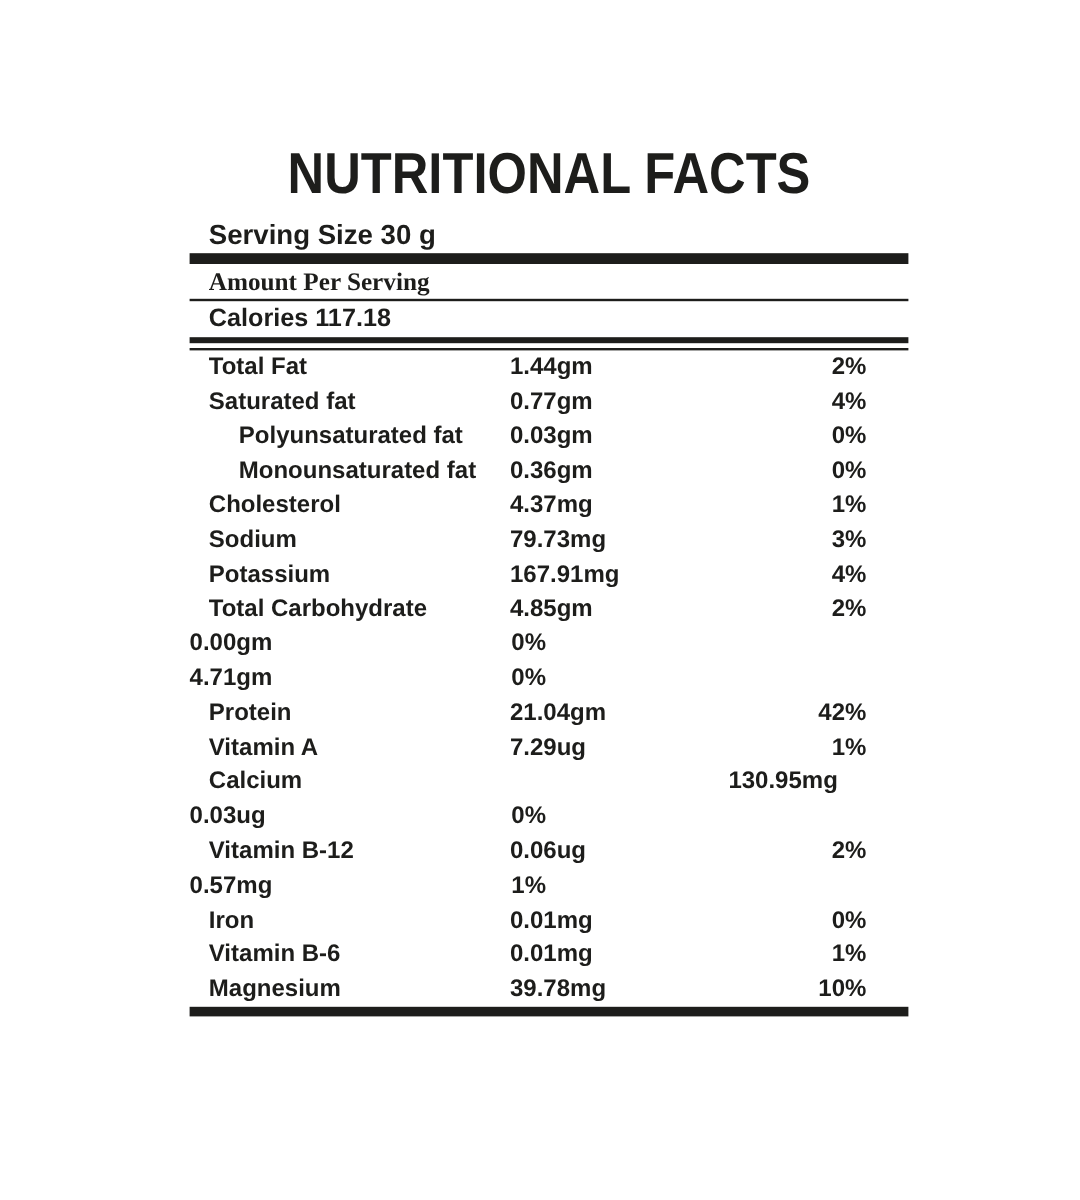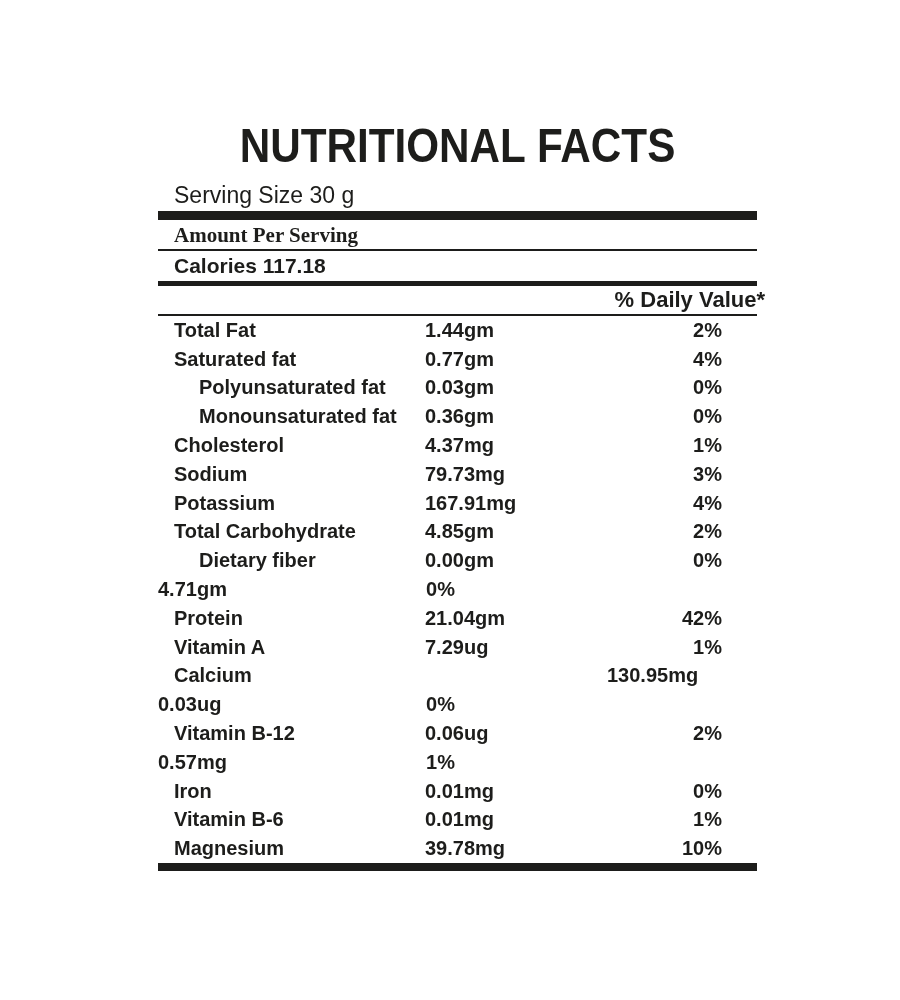--- a/index.html
+++ b/index.html
@@ -29,21 +29,21 @@
     text-align: center;
     letter-spacing: 0px;
     transform: scaleX(0.88);
     transform-origin: 50% 50%;
     white-space: nowrap;
   }
   .serving {
     margin-top: 15px;
     font-size: 23px;
     line-height: 24px;
-    font-weight: normal;
+    font-weight: bold;
     padding-left: 16px;
   }
   .bar {
     background: #1d1d1b;
     width: 100%;
   }
   .bar.thick   { height: 9px; margin-top: 4px; }
   .bar.medium  { height: 5px; margin-top: 4px; }
   .bar.thin    { height: 2px; margin-top: 3px; }
   .bar.thin2   { height: 2px; margin-top: 4px; }
@@ -109,21 +109,20 @@
   <div class="bar thick"></div>
 
   <div class="amount-per-serving">Amount Per Serving</div>
 
   <div class="bar thin"></div>
 
   <div class="calories">Calories 117.18</div>
 
   <div class="bar medium"></div>
 
-  <div class="dv-header">% Daily Value*</div>
 
   <div class="bar thin2"></div>
 
   <div class="rows">
       <div class="row">
         <span class="nm">Total Fat</span>
         <span class="amt">1.44gm</span>
         <span class="pct">2%</span>
       </div>
       <div class="row">
@@ -155,21 +154,20 @@
         <span class="nm">Potassium</span>
         <span class="amt">167.91mg</span>
         <span class="pct">4%</span>
       </div>
       <div class="row">
         <span class="nm">Total Carbohydrate</span>
         <span class="amt">4.85gm</span>
         <span class="pct">2%</span>
       </div>
       <div class="row">
-        <span class="nm indent">Dietary fiber</span>
         <span class="amt">0.00gm</span>
         <span class="pct">0%</span>
       </div>
       <div class="row">
         <span class="amt">4.71gm</span>
         <span class="pct">0%</span>
       </div>
       <div class="row">
         <span class="nm">Protein</span>
         <span class="amt">21.04gm</span>

